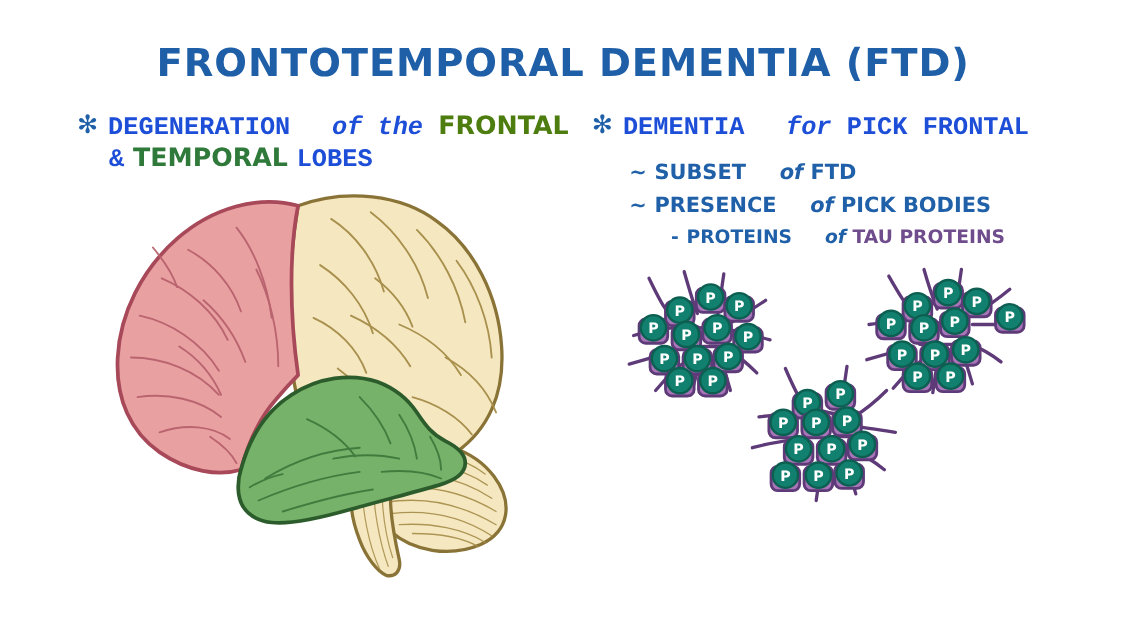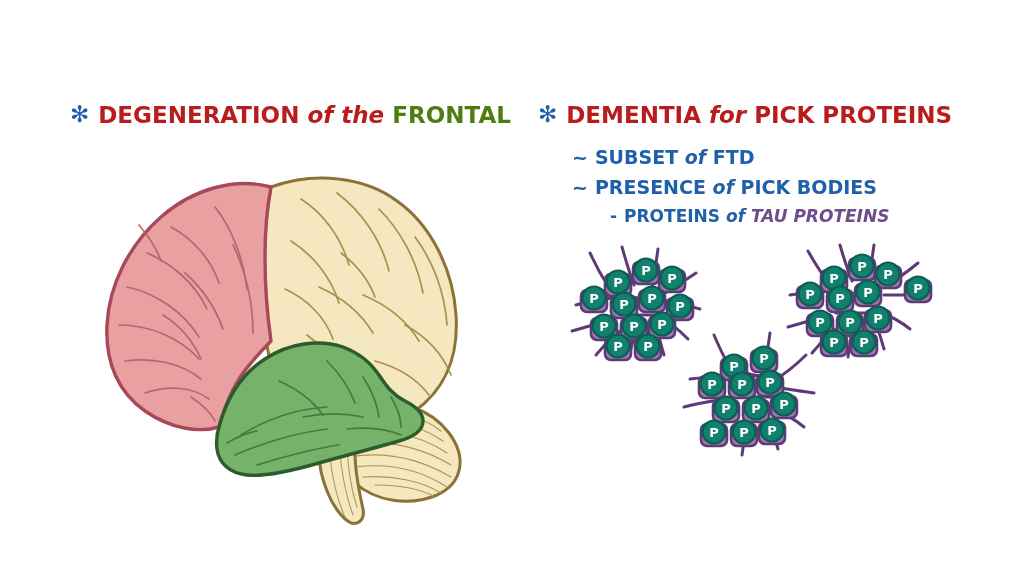--- a/index.html
+++ b/index.html
@@ -44,29 +44,30 @@
     align-items: flex-start;
     white-space: nowrap;
     font-family: "DejaVu Sans", sans-serif;
     font-weight: bold;
   }
   .marker {
     color: #1f60a8;
     margin-right: 9px;
     flex: none;
   }
-  .txt { color: #b91c1c; }
+  .txt { color: #1d4ed8; font-family: Liberation Mono, monospace; }
   .lc {           
     font-weight: bold;
     font-style: italic;
     text-transform: none;
+    margin-left: 24px;
   }
   .red    { color: #4d7c0f; }
   .green  { color: #2f7a3a; }
-  .purple { color: #6f4c8c; font-style: italic; }
+  .purple { color: #6f4c8c; }
 
   #left-b1 { left: 70px;  top: 100px; font-size: 23px; line-height: 31px; }
   #left-b1 .marker { font-size: 23px; line-height: 28px; }
   #left-l2 { position: absolute; left: 99px; top: 131px; font-size: 23px;
              font-weight: bold; white-space: nowrap;
              font-family: "DejaVu Sans", sans-serif; color:#1f60a8; }
 
   #right-b1 { left: 538px; top: 100px; font-size: 23px; line-height: 31px; }
   #right-b1 .marker { font-size: 23px; line-height: 28px; }
 
@@ -97,32 +98,36 @@
     width: 420px;
     height: 240px;
   }
   svg { display: block; overflow: visible; }
 </style>
 </head>
 <body>
 
 <div id="slide">
 
+  <div id="title">FRONTOTEMPORAL DEMENTIA (FTD)</div>
 
   <div class="bullet-row" id="left-b1">
     <span class="marker">✻</span>
     <span>
       <span class="txt">DEGENERATION</span><span class="txt lc">&nbsp;<span>of the</span>&nbsp;</span><span class="red">FRONTAL</span>
     </span>
   </div>
+  <div id="left-l2">
+    <span class="txt">&amp;</span>&nbsp;<span class="green">TEMPORAL</span>&nbsp;<span class="txt">LOBES</span>
+  </div>
 
   <div class="bullet-row" id="right-b1">
     <span class="marker">✻</span>
     <span>
-      <span class="txt">DEMENTIA</span><span class="txt lc">&nbsp;<span>for</span>&nbsp;</span><span class="txt">PICK PROTEINS</span>
+      <span class="txt">DEMENTIA</span><span class="txt lc">&nbsp;<span>for</span>&nbsp;</span><span class="txt">PICK FRONTAL</span>
     </span>
   </div>
 
   <div class="sub" id="sub1">
     <span class="dash">~</span><span>SUBSET</span><span class="lc">&nbsp;<span>of</span>&nbsp;</span><span>FTD</span>
   </div>
 
   <div class="sub" id="sub2">
     <span class="dash">~</span><span>PRESENCE</span><span class="lc">&nbsp;<span>of</span>&nbsp;</span><span>PICK BODIES</span>
   </div>

